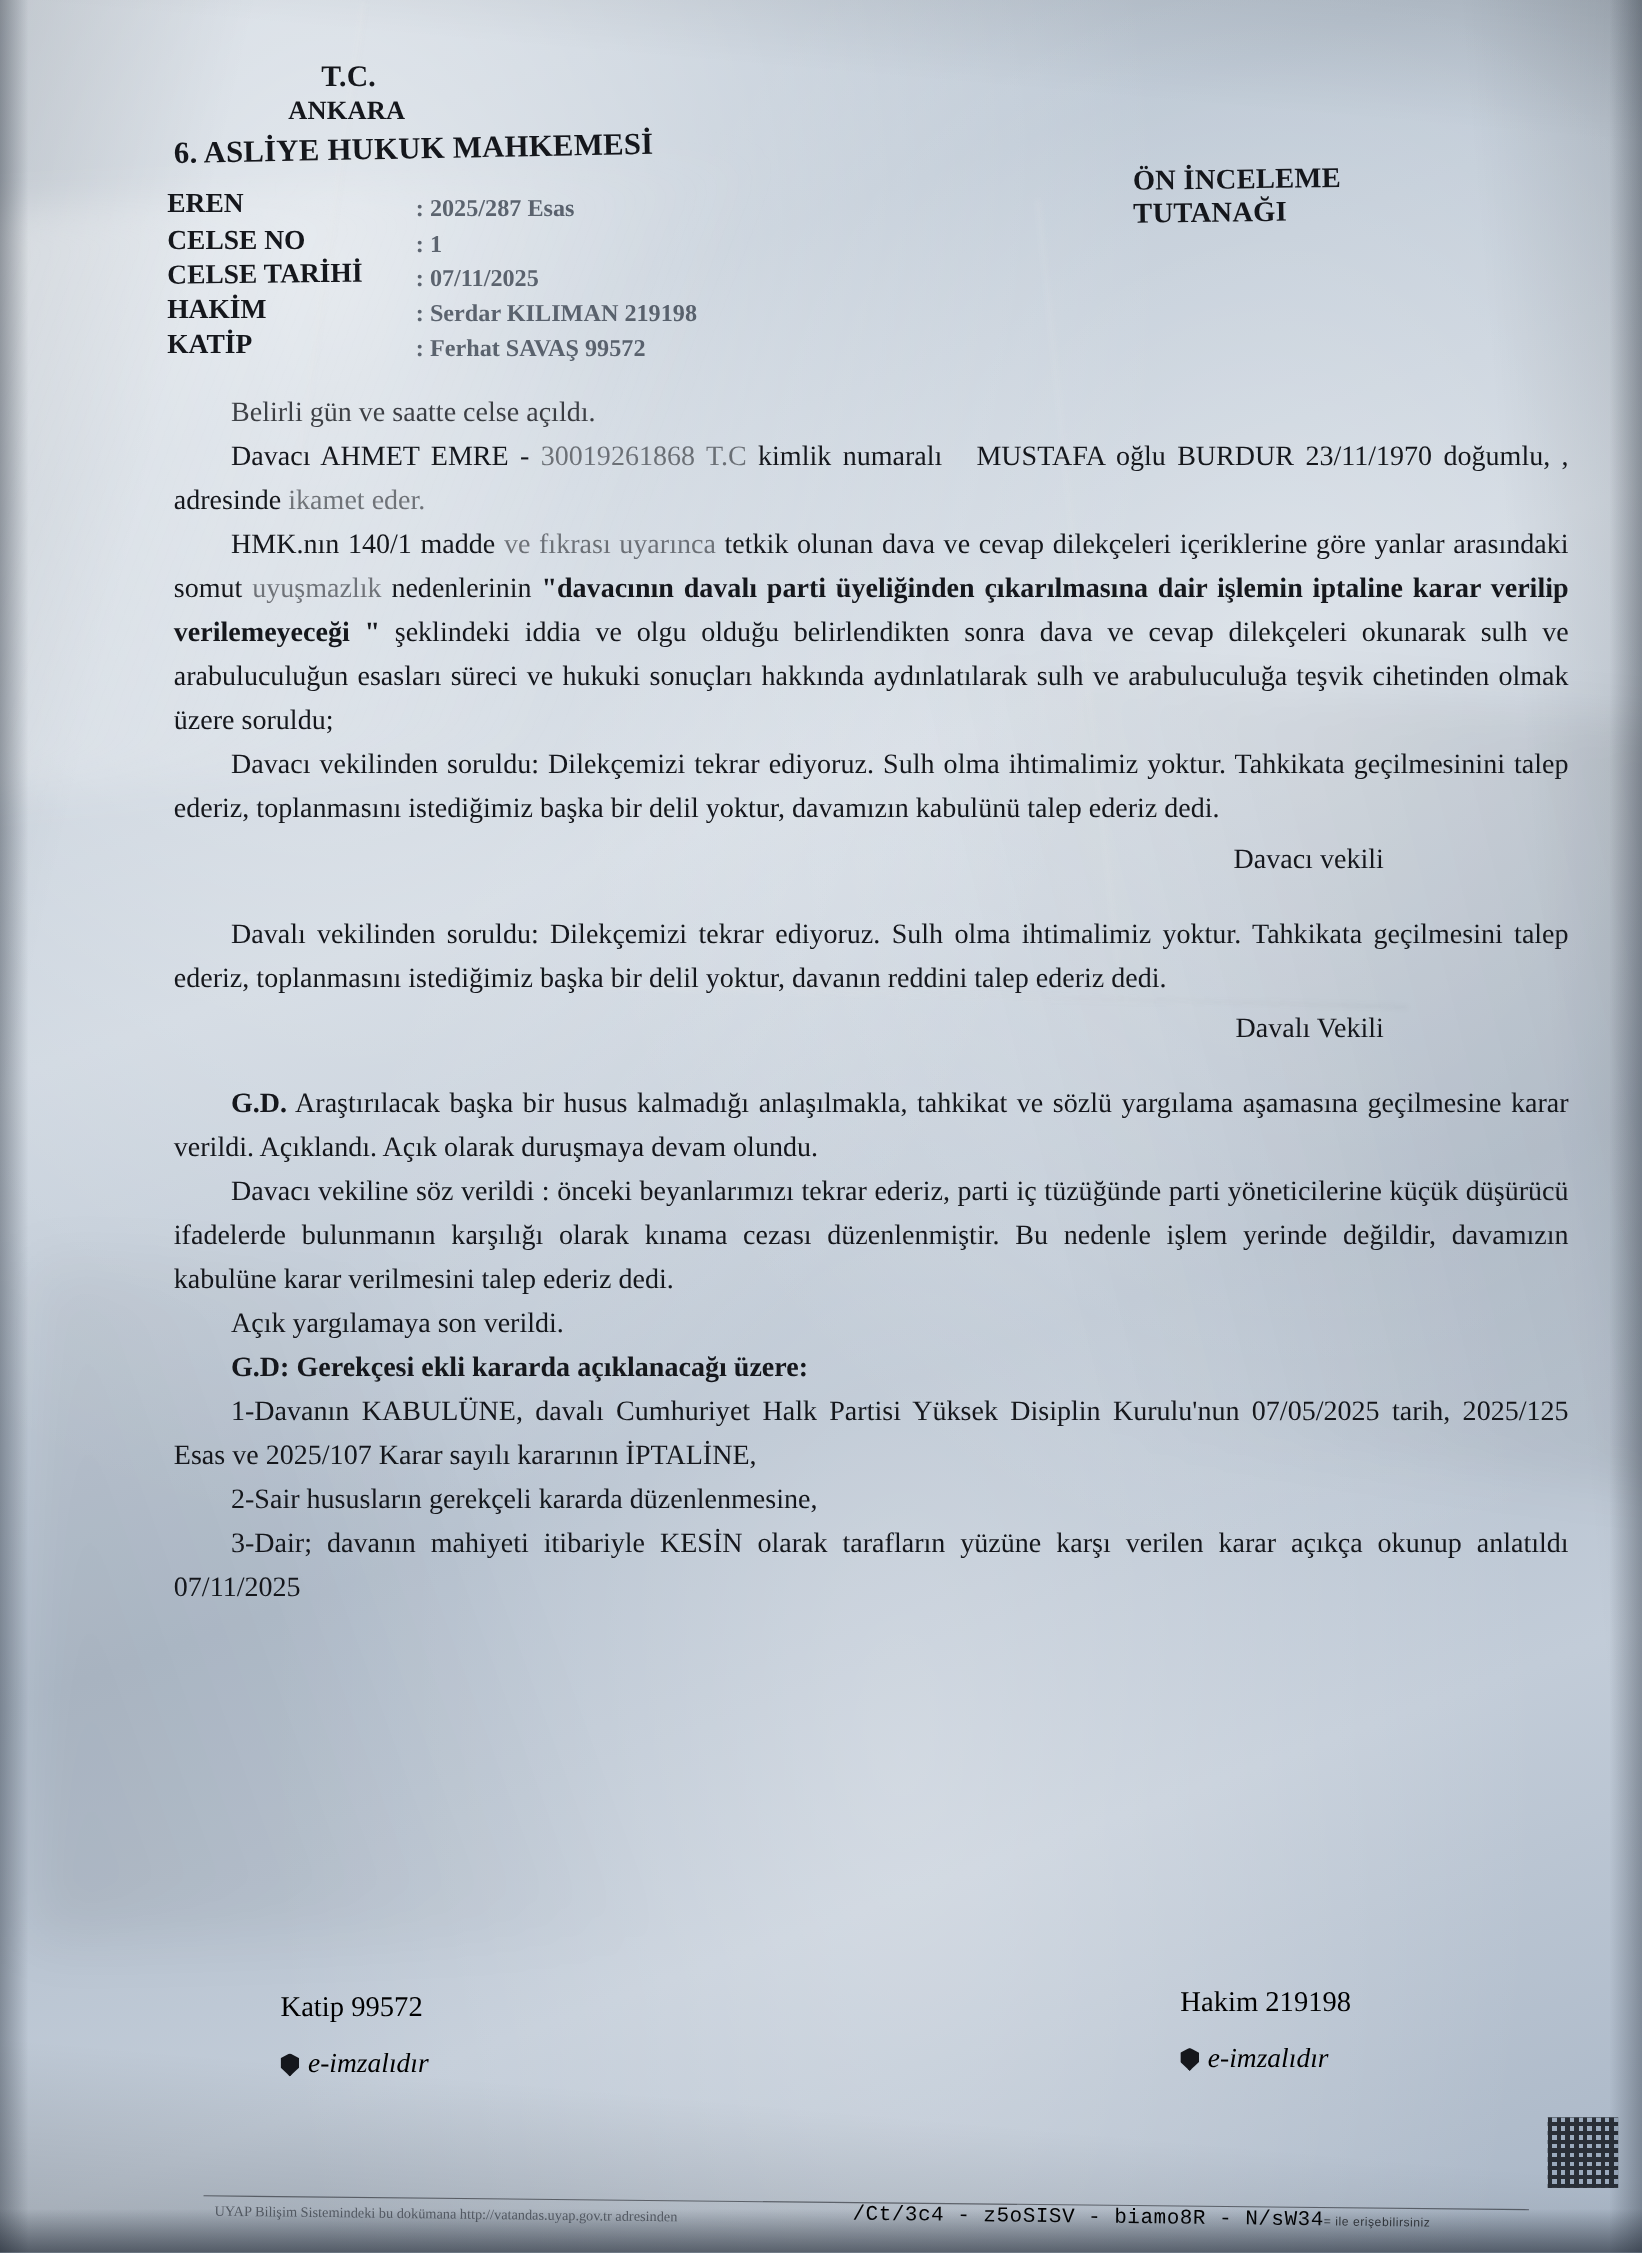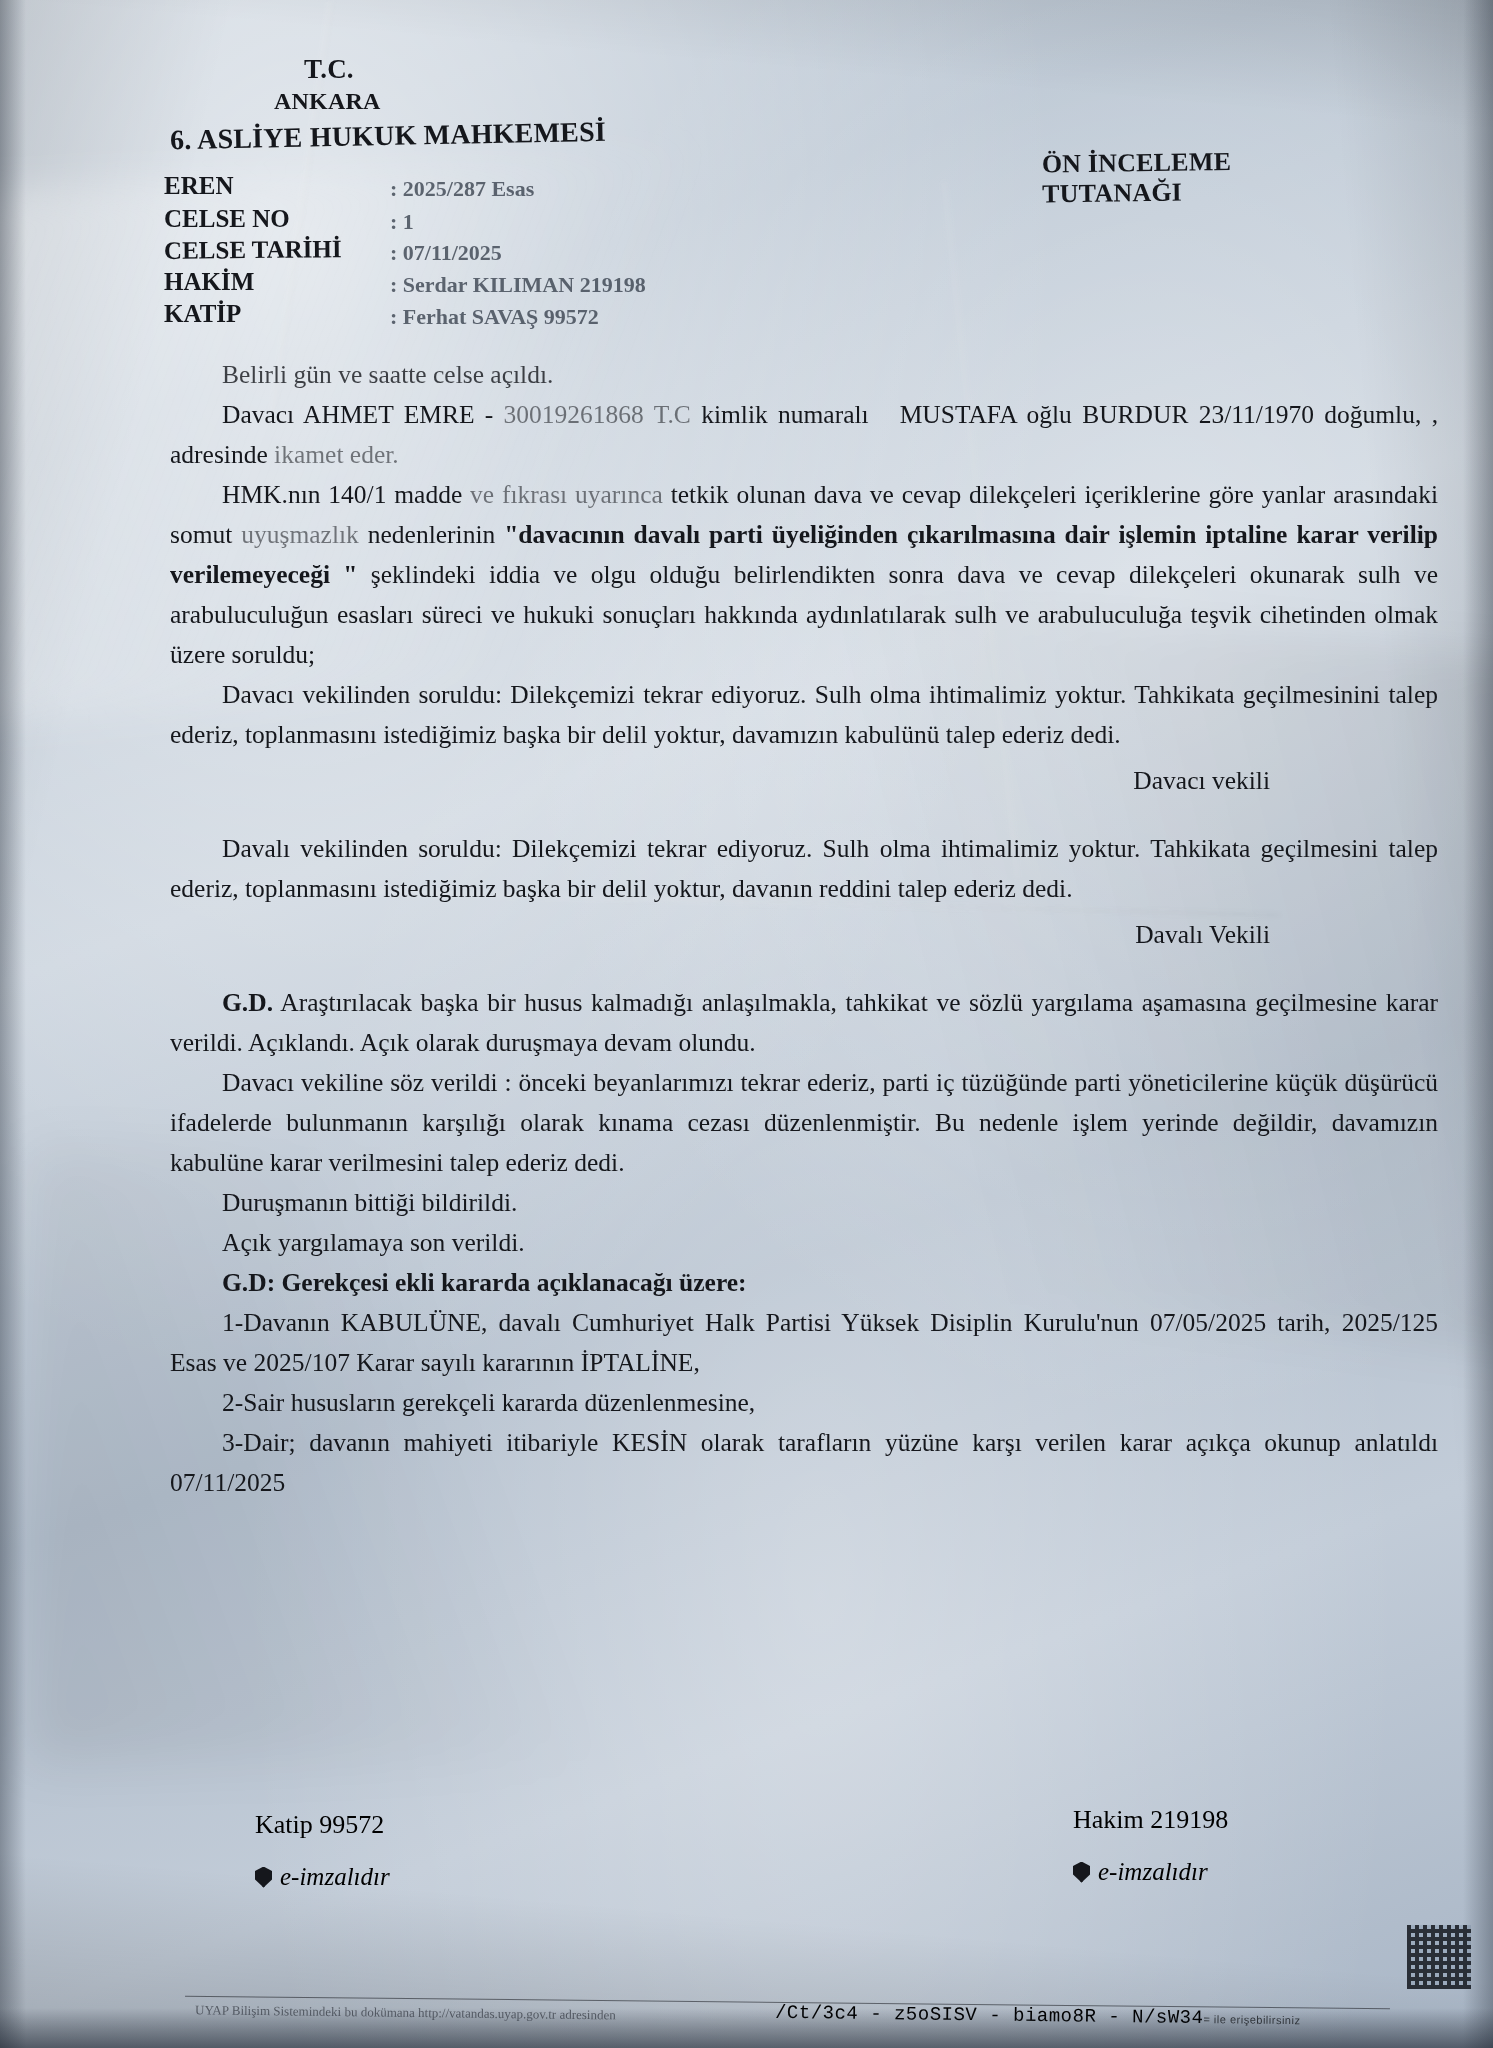--- a/index.html
+++ b/index.html
@@ -56,21 +56,21 @@
   }
   .crease {
     position: absolute;
     pointer-events: none;
     background: linear-gradient(90deg, rgba(255,255,255,0.5), rgba(0,0,0,0.06));
     filter: blur(2.5px);
   }
 
   .content {
     position: absolute;
-    left: 12px; top: 0;
+    left: 0; top: 0;
     width: 1256px;
     height: 2048px;
     color: #15171c;
   }
 
   .hdr {
     position: absolute;
     font-weight: bold;
     letter-spacing: 0.2px;
   }
@@ -282,21 +282,20 @@
       <p><span>Davalı vekilinden soruldu:  Dilekçemizi tekrar ediyoruz. Sulh olma ihtimalimiz yoktur. Tahkikata geçilmesini talep ederiz,  toplanmasını istediğimiz başka bir delil yoktur, davanın reddini talep ederiz dedi.</span></p>
       <span class="sig-right">Davalı Vekili</span>
 
       <div class="gap"></div>
 
       <p><b>G.D.</b><span> Araştırılacak başka bir husus kalmadığı anlaşılmakla, tahkikat ve sözlü   yargılama aşamasına geçilmesine karar verildi. Açıklandı. Açık olarak duruşmaya devam olundu.</span></p>
 
       <p><span>Davacı vekiline söz verildi : önceki beyanlarımızı tekrar ederiz, parti iç tüzüğünde parti yöneticilerine küçük düşürücü ifadelerde bulunmanın karşılığı olarak kınama cezası düzenlenmiştir. Bu nedenle işlem yerinde değildir, davamızın kabulüne karar verilmesini talep ederiz dedi.</span></p>
 
 
-      <p><span>Duruşmanın bittiği bildirildi.</span></p>
 
       <p><span>Açık yargılamaya son verildi.</span></p>
 
       <p><b>G.D: Gerekçesi ekli kararda açıklanacağı üzere:</b></p>
 
       <p class="noind"><span style="display:inline-block;width:52px"></span><span>1-Davanın KABULÜNE, davalı Cumhuriyet Halk Partisi Yüksek Disiplin Kurulu'nun 07/05/2025 tarih, 2025/125 Esas ve 2025/107 Karar sayılı kararının İPTALİNE,</span></p>
 
       <p><span>2-Sair hususların gerekçeli kararda düzenlenmesine,</span></p>
 
       <p><span>3-Dair; davanın mahiyeti itibariyle KESİN olarak tarafların  yüzüne karşı verilen karar açıkça okunup anlatıldı 07/11/2025</span></p>

